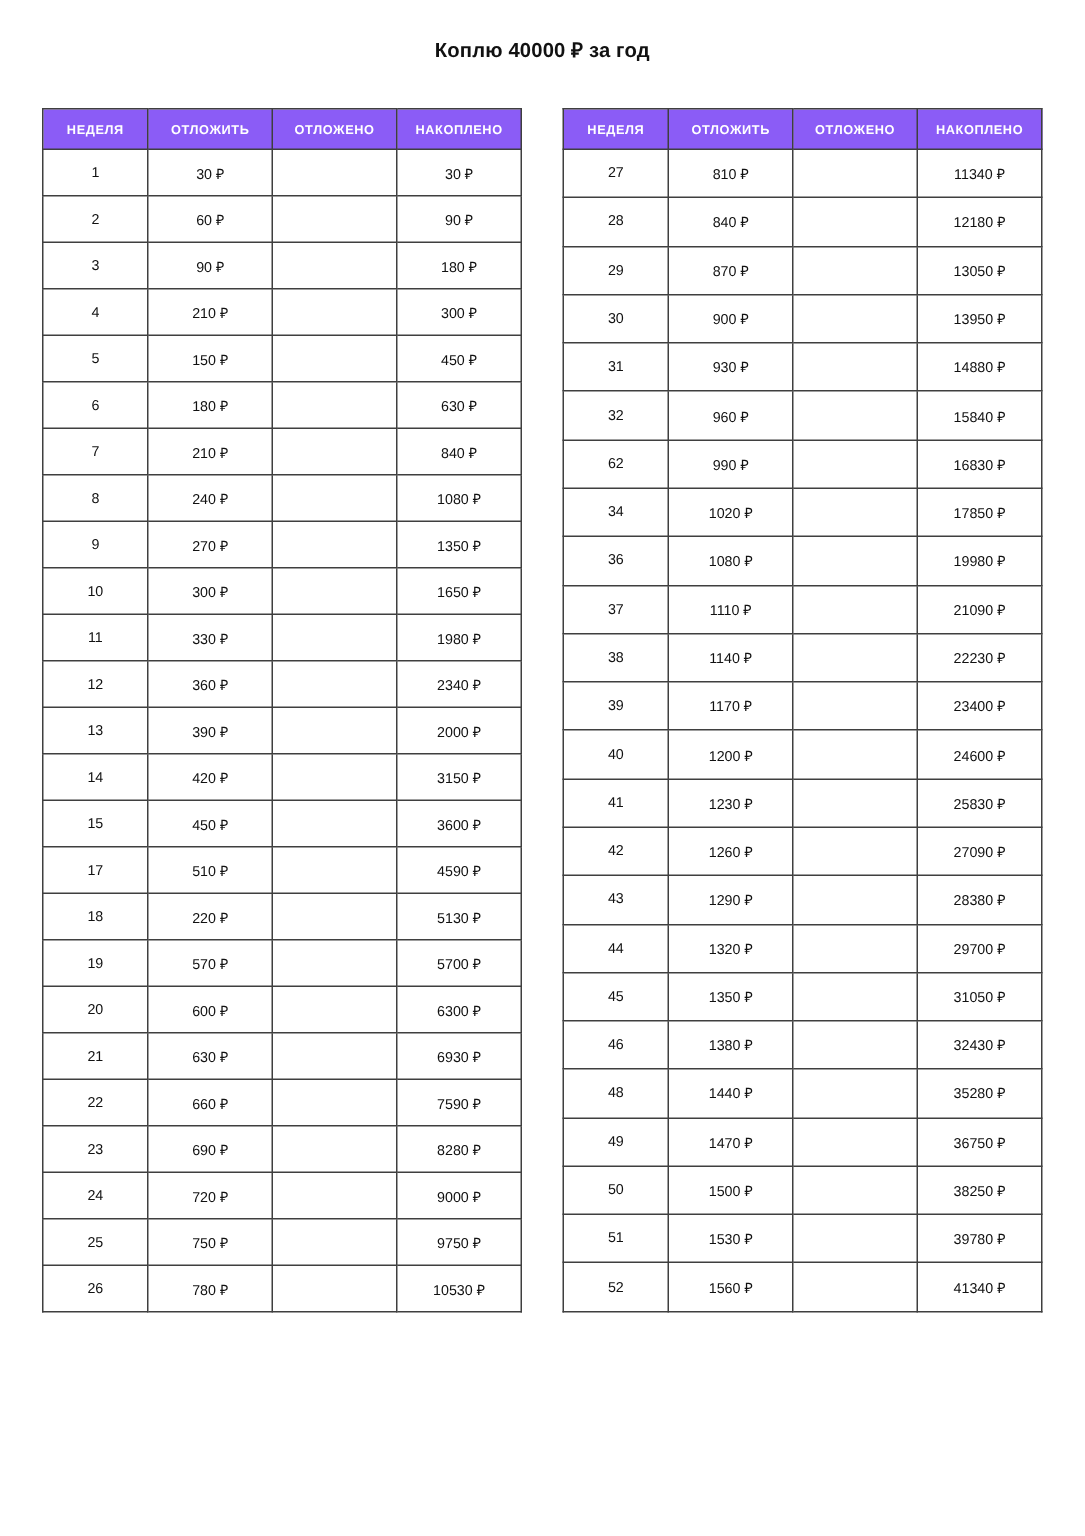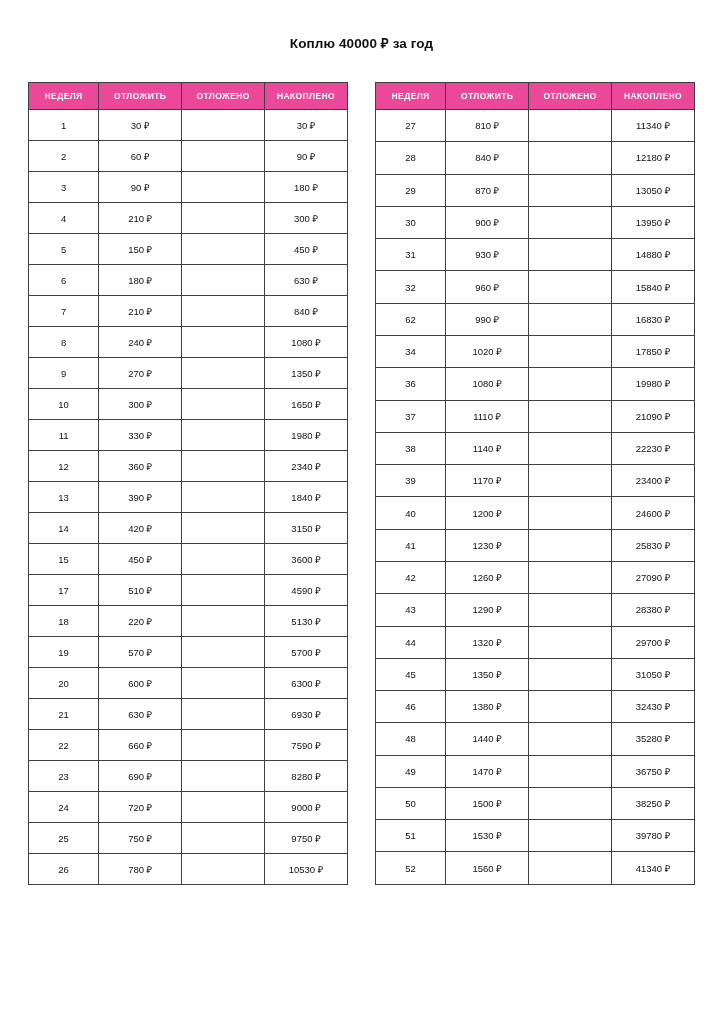--- a/index.html
+++ b/index.html
@@ -12,42 +12,42 @@
     height: 1024px;
     font-family: "Liberation Sans", sans-serif;
     color: #1a1a1a;
     position: relative;
     overflow: hidden;
   }
   .page {
     width: 723px;
     height: 1024px;
     box-sizing: border-box;
-    padding: 34px 28px 0 28px;
+    padding: 24px 28px 0 28px;
   }
   .title {
     text-align: center;
     font-size: 13.5px;
     font-weight: bold;
     color: #111111;
     margin: 0 0 30px 0;
     letter-spacing: 0.1px;
   }
   .tables {
     display: flex;
     justify-content: space-between;
     gap: 18px;
   }
   table.savings {
     border-collapse: collapse;
     width: 320px;
     table-layout: fixed;
   }
   table.savings th {
-    background: #ec4899;
+    background: #8b5cf6;
     color: #ffffff;
     font-size: 8.5px;
     font-weight: bold;
     letter-spacing: 0.4px;
     text-transform: uppercase;
     height: 26px;
     border: 1px solid #3f3f3f;
     text-align: center;
     padding: 0;
   }
@@ -159,21 +159,21 @@
           <tr>
             <td>12</td>
             <td>360 ₽</td>
             <td></td>
             <td>2340 ₽</td>
           </tr>
           <tr>
             <td>13</td>
             <td>390 ₽</td>
             <td></td>
-            <td>1840 ₽</td>
+            <td>2000 ₽</td>
           </tr>
           <tr>
             <td>14</td>
             <td>420 ₽</td>
             <td></td>
             <td>3150 ₽</td>
           </tr>
           <tr>
             <td>15</td>
             <td>450 ₽</td>

